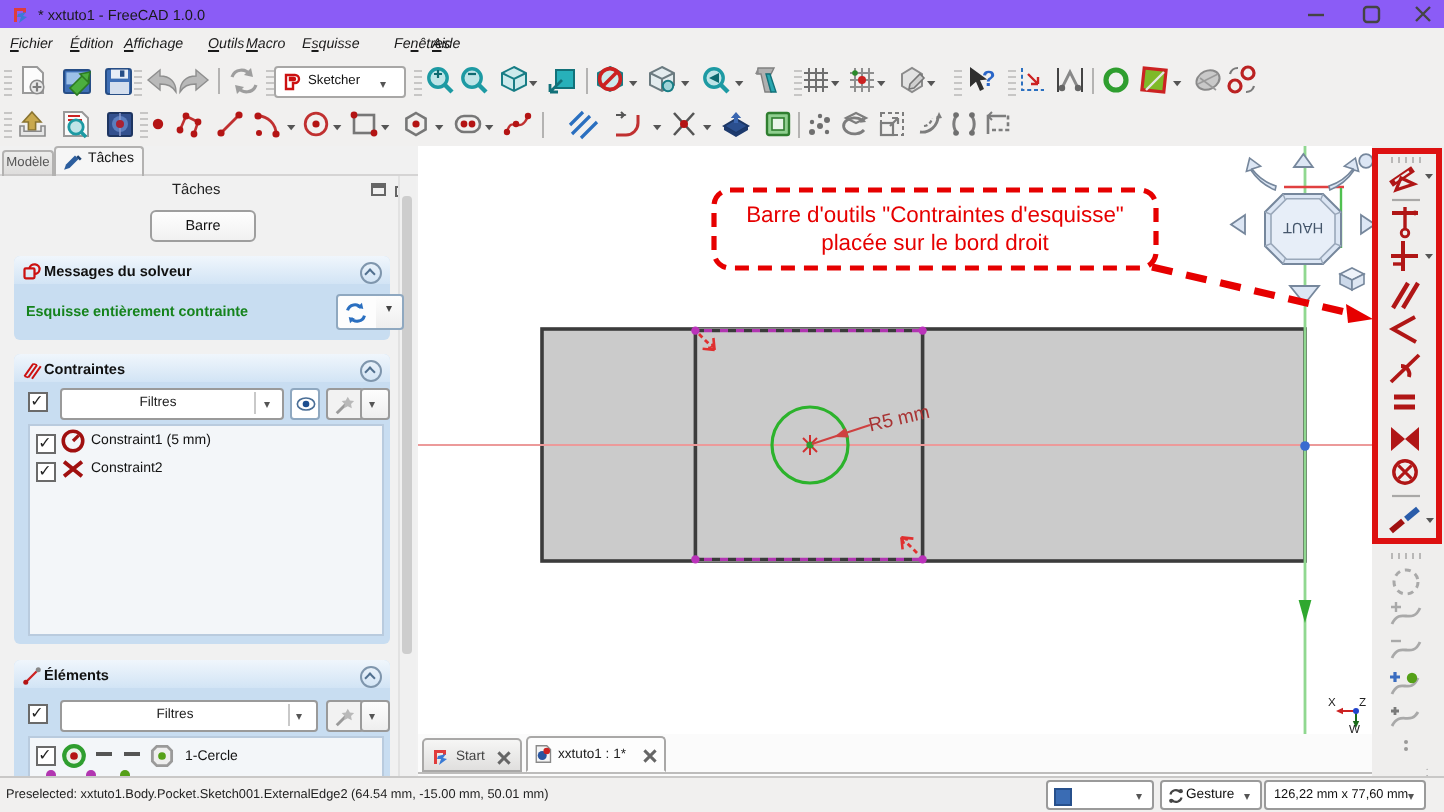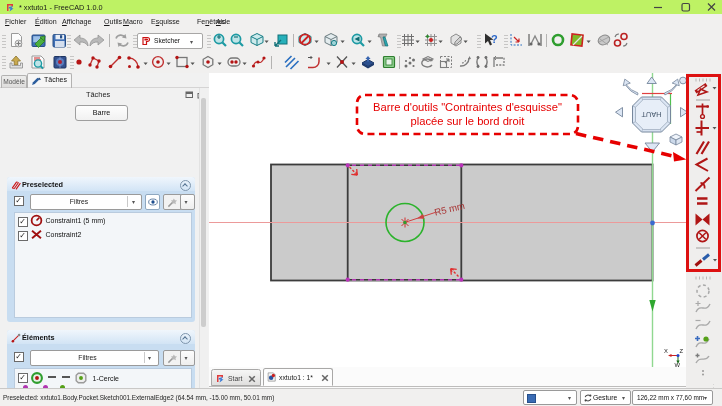--- a/index.html
+++ b/index.html
@@ -1,22 +1,22 @@
 <!DOCTYPE html>
 <html><head>
 <meta charset="utf-8">
 <style>
   html,body{margin:0;padding:0;}
   body{width:722px;height:406px;overflow:hidden;font-family:"Liberation Sans",sans-serif;position:relative;background:#f1f0ef;}
   .abs{position:absolute;}
   
-  #titlebar{left:0;top:0;width:722px;height:14px;background:#bef264;}
+  #titlebar{left:0;top:0;width:722px;height:14px;background:#8b5cf6;}
   #title-text{left:19px;top:3px;font-size:7.3px;color:#1a1a1a;}
   
-  #menubar{left:0;top:14px;width:655px;height:16px;background:#f1f0ef;font-size:7.1px;color:#1a1a1a;}
+  #menubar{left:0;top:14px;width:655px;height:16px;background:#f1f0ef;font-size:7.1px;color:#1a1a1a;font-style:italic;}
   #menubar span{position:absolute;top:4px;}
   #menubar u{text-decoration:underline;text-underline-offset:1px;}
   
   #tb1{left:0;top:30px;width:722px;height:21px;background:#f1f0ef;}
   #tb2{left:0;top:51px;width:722px;height:22px;background:#f1f0ef;border-bottom:1px solid #d8d7d6;}
   .grip{width:4px;background:repeating-linear-gradient(0deg,#c7c6c5 0 1px,transparent 1px 3px);}
   .dd{font-size:6px;color:#555;}
   
   #panel{left:0;top:73px;width:209px;height:315px;background:#f1f1f1;}
   .blk{left:7px;width:188px;background:#c8ddf1;border-radius:3px;}
@@ -376,28 +376,47 @@
       <rect x="1" y="1" width="6.5" height="2" fill="#666"></rect>
       <rect x="13" y="2.5" width="5" height="4.5" fill="none" stroke="#666" stroke-width="1"></rect>
       <rect x="15" y="0.5" width="5" height="4.5" fill="#f4f4f4" stroke="#666" stroke-width="1"></rect>
     </svg>
 
     <div class="abs" style="left:199px;top:15px;width:8px;height:300px;background:#f0f0f0;border-left:1px solid #e2e2e2;"></div>
     <div class="abs" style="left:200.5px;top:25px;width:5.5px;height:229px;background:#cdcdcd;border-radius:2px;"></div>
 
     <div class="abs" style="left:75px;top:32px;width:51px;height:14px;background:linear-gradient(#fefefe,#f1f1f1);border:1px solid #9e9e9e;border-radius:3px;font-size:7.2px;color:#111;text-align:center;line-height:13px;">Barre</div>
 
+    <div class="abs blk" style="top:55px;height:42px;">
+      <div class="blkhead"></div>
+      <svg class="abs" style="left:4px;top:2.5px" width="10" height="10" viewBox="0 0 16 16">
+        <rect x="2" y="5" width="8" height="8" rx="1" fill="none" stroke="#cc1111" stroke-width="1.8"></rect>
+        <path d="M6 5 a4 3.6 0 0 1 8 1 a4 3.6 0 0 1 -4 3.4" fill="none" stroke="#cc1111" stroke-width="1.8"></path>
+      </svg>
+      <div class="blktitle">Messages du solveur</div>
+      <div class="collapse"></div>
+      <div class="abs" style="left:6px;top:23px;font-size:7.2px;font-weight:bold;color:#15831c;">Esquisse entièrement contrainte</div>
+      <div class="abs" style="left:161px;top:19px;width:20px;height:16px;background:#fdfdfd;border:1px solid #8fa8c0;border-radius:2px 0 0 2px;">
+        <svg class="abs" style="left:3px;top:2.5px" width="12" height="11" viewBox="0 0 14 13">
+          <path d="M2 5 a4.5 4.5 0 0 1 8 -1.5" fill="none" stroke="#2a6fc0" stroke-width="1.8"></path>
+          <path d="M12 8 a4.5 4.5 0 0 1 -8 1.5" fill="none" stroke="#2a6fc0" stroke-width="1.8"></path>
+          <path d="M10.5 0.5 l0.8 3.6 -3.6 -0.8 z" fill="#2a6fc0"></path>
+          <path d="M3.5 12.5 l-0.8 -3.6 3.6 0.8 z" fill="#2a6fc0"></path>
+        </svg>
+      </div>
+      <div class="abs" style="left:181px;top:19px;width:13px;height:16px;background:linear-gradient(#fdfdfd,#eee);border:1px solid #8fa8c0;border-left:none;border-radius:0 2px 2px 0;font-size:6px;color:#444;text-align:center;line-height:15px;">▾</div>
+    </div>
 
     <div class="abs blk" style="top:104px;height:145px;">
       <div class="blkhead"></div>
       <svg class="abs" style="left:4px;top:2.5px" width="10" height="10" viewBox="0 0 16 16">
         <path d="M2 13 L9 3 M5 14 L12 4 M8 15 L15 5" stroke="#cc1111" stroke-width="1.7"></path>
         <path d="M2 13 l3 1 M9 3 l3 1" stroke="#cc1111" stroke-width="1.2"></path>
       </svg>
-      <div class="blktitle">Preselected</div>
+      <div class="blktitle">Contraintes</div>
       <div class="collapse"></div>
       <div class="abs cbx" style="left:6.5px;top:18.5px;">✓</div>
       <div class="abs combo" style="left:23px;top:16.5px;width:110px;height:14px;">
         <div class="abs" style="left:0;top:3px;width:96px;text-align:center;font-size:6.8px;color:#222;">Filtres</div>
         <div class="abs" style="left:96px;top:1px;width:1px;height:11px;background:#c9c9c9"></div>
         <div class="abs dd" style="left:101px;top:3.5px">▾</div>
       </div>
       <div class="abs combo" style="left:138px;top:16.5px;width:13px;height:14px;border-color:#8fa8c0;">
         <svg class="abs" style="left:1.5px;top:3px" width="10" height="8" viewBox="0 0 12 9">
           <ellipse cx="6" cy="4.5" rx="5.2" ry="3.6" fill="#fff" stroke="#4a6e96" stroke-width="1"></ellipse>

